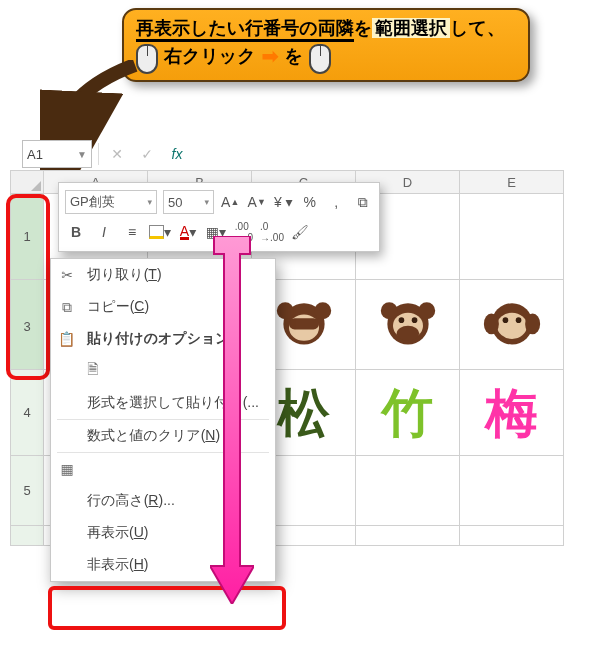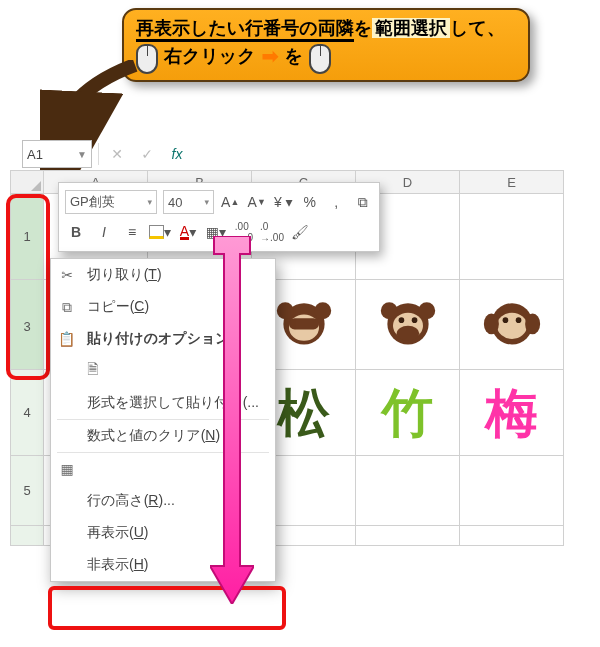--- a/index.html
+++ b/index.html
@@ -201,21 +201,21 @@
 
 <div class="rowhdr-red"></div>
 
 <div class="mini">
   <div class="mini-row">
     <div class="sel font">
           <span>GP創英</span>
           <span class="dd">▾</span>
         </div>
     <div class="sel size">
-          <span>40</span>
+          <span>50</span>
           <span class="dd">▾</span>
         </div>
     <div class="btn">A<span class="sup">▲</span></div>
     <div class="btn">A<span class="sup">▼</span></div>
     <div class="btn">¥ ▾</div>
     <div class="btn">%</div>
     <div class="btn">,</div>
     <div class="btn">⧉</div>
   </div>
   <div class="mini-row">

